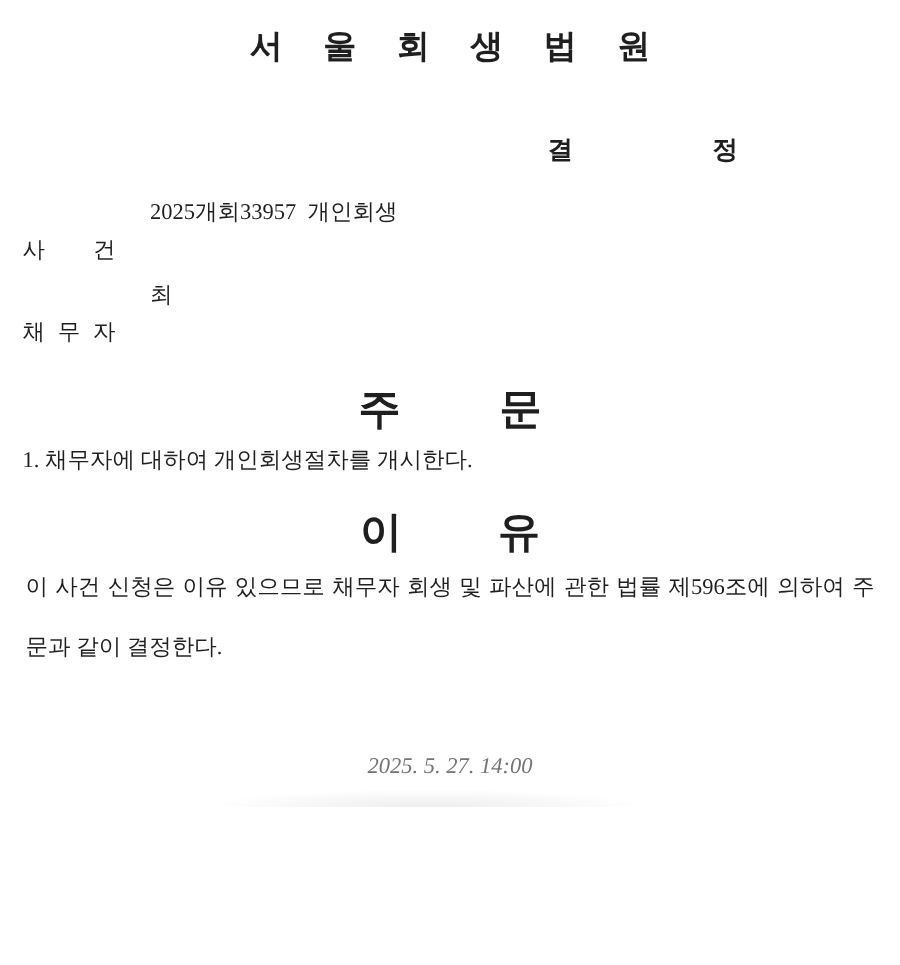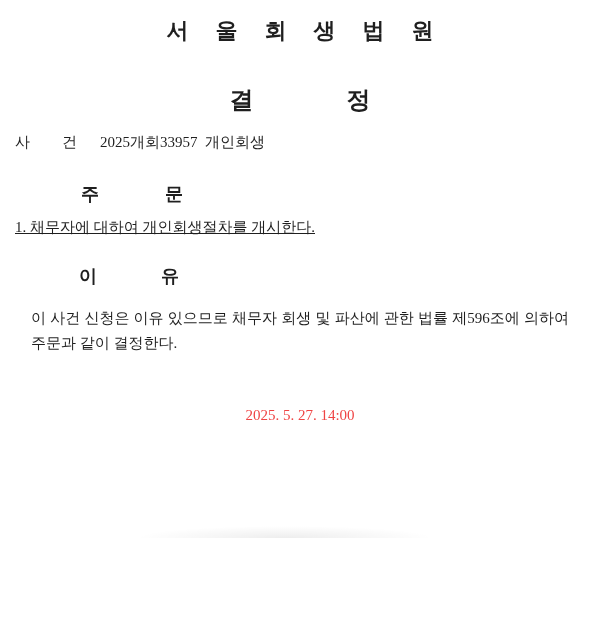--- a/index.html
+++ b/index.html
@@ -27,32 +27,33 @@
     font-size: 22px;
     line-height: 28px;
     font-weight: bold;
     text-align: center;
     letter-spacing: 27px;
     text-indent: 27px;
     white-space: nowrap;
   }
   .doc-title {
     margin: 42px 0 0 0;
-    font-size: 24px;
+    font-size: 17px;
     line-height: 26px;
     font-weight: bold;
-    text-align: center;
+    text-align: right;
     letter-spacing: 93px;
     text-indent: 93px;
     white-space: nowrap;
   }
   .section-heading {
-    font-size: 18px;
+    font-size: 28px;
     line-height: 28px;
     font-weight: bold;
+    text-align: center;
     white-space: nowrap;
   }
   .order-heading {
     margin: 23px 0 0 0;
     letter-spacing: 66px;
     text-indent: 66px;
   }
   .reason-heading {
     margin: 19px 0 0 0;
     letter-spacing: 64px;
@@ -65,60 +66,61 @@
   }
   .field-row {
     line-height: 30px;
   }
   .field-label {
     display: inline-block;
     width: 62px;
     text-align: justify;
     text-align-last: justify;
     vertical-align: top;
+    margin-top: 25px;
   }
   .field-value {
     margin-left: 23px;
     white-space: pre-wrap;
     text-align: center;
   }
   
   .party-details {
     margin-top: 27px;
     padding-left: 85px;
   }
   .party-line {
     line-height: 30px;
     white-space: pre-wrap;
   }
   
   .order-list {
     margin: 4px 0 0 0;
     padding: 0;
     list-style: none;
-    text-decoration: underline;
   }
   .order-item {
     line-height: 31px;
     text-align: justify;
     padding-left: 15px;
     text-indent: -15px;
   }
   
   .reason-body {
-    margin: 16px;
-    line-height: 25px;
+    margin: 2px;
+    line-height: 40px;
     text-align: justify;
   }
   
   .decision-datetime {
     margin-top: 48px;
     line-height: 22px;
     text-align: center;
-    color: #ef4444;
+    color: #737373;
+    font-style: italic;
   }
   
   .page-shadow {
     position: absolute;
     left: 20%;
     bottom: 0;
     width: 55%;
     height: 16px;
     background: radial-gradient(ellipse 60% 100% at 50% 100%, rgba(0,0,0,0.07), rgba(0,0,0,0) 75%);
     pointer-events: none;
@@ -130,20 +132,23 @@
 <div class="page">
 
   <h1 class="court-name">서울회생법원</h1>
 
   <h2 class="doc-title">결정</h2>
 
   <div class="meta">
     <div class="field-row">
       <span class="field-label">사 건</span><span class="field-value">2025개회33957  개인회생</span>
     </div>
+    <div class="field-row">
+      <span class="field-label">채 무 자</span><span class="field-value">최</span>
+    </div>
   </div>
 
 
   <h3 class="section-heading order-heading">주문</h3>
 
   <ol class="order-list">
     <li class="order-item">1. 채무자에 대하여 개인회생절차를 개시한다.</li>
   </ol>
 
   <h3 class="section-heading reason-heading">이유</h3>

